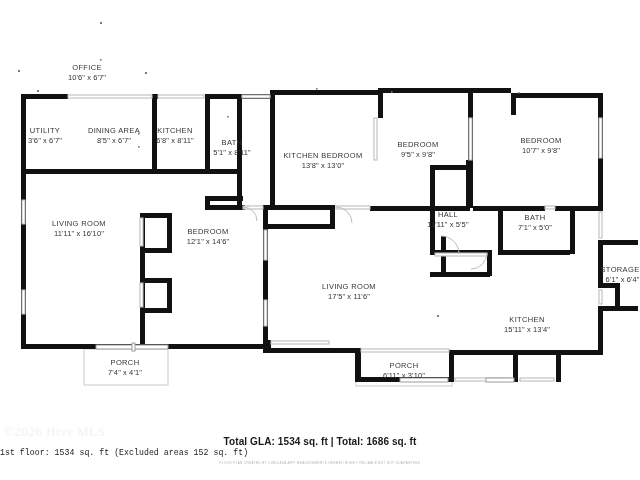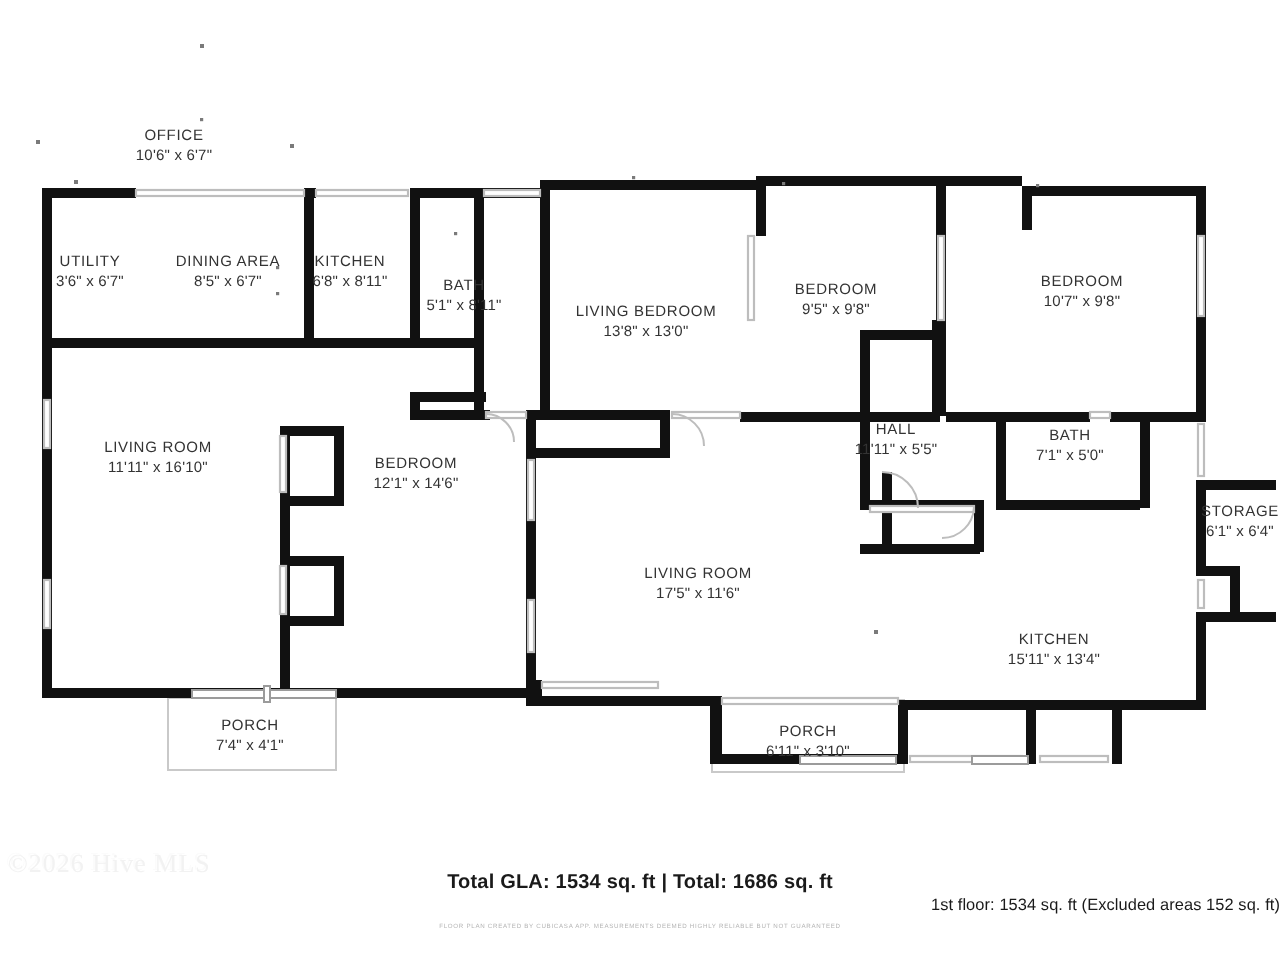--- a/index.html
+++ b/index.html
@@ -37,23 +37,24 @@
     margin-top:1px;
   }
   .f-line1{
     position:absolute;left:0;right:0;top:436px;
     text-align:center;
     font-size:10px;font-weight:bold;color:#1a1a1a;
     letter-spacing:0.1px;
   }
   .f-line2{
     position:absolute;left:0;right:0;top:448px;
-    text-align:right;
+    text-align:left;
     font-size:8.2px;color:#1a1a1a;
     letter-spacing:0.05px;
+    font-family:Liberation Mono, monospace;
   }
   .f-disclaimer{
     position:absolute;left:0;right:0;top:461px;
     text-align:center;
     font-size:3.1px;color:#b4b4b4;
     letter-spacing:0.35px;
   }
   .watermark{
     position:absolute;
     left:4px;top:424px;
@@ -251,40 +252,40 @@
     </div>
     <div class="room-label" style="left: 175px; top: 136px;">
       <span class="nm">KITCHEN</span>
       <span class="dim">6'8" x 8'11"</span>
     </div>
     <div class="room-label" style="left: 232px; top: 148px;">
       <span class="nm">BATH</span>
       <span class="dim">5'1" x 8'11"</span>
     </div>
     <div class="room-label" style="left: 323px; top: 161px;">
-      <span class="nm">LIVING BEDROOM</span>
+      <span class="nm">KITCHEN BEDROOM</span>
       <span class="dim">13'8" x 13'0"</span>
     </div>
     <div class="room-label" style="left: 418px; top: 150px;">
       <span class="nm">BEDROOM</span>
       <span class="dim">9'5" x 9'8"</span>
     </div>
     <div class="room-label" style="left: 541px; top: 146px;">
       <span class="nm">BEDROOM</span>
       <span class="dim">10'7" x 9'8"</span>
     </div>
     <div class="room-label" style="left: 448px; top: 220px;">
       <span class="nm">HALL</span>
       <span class="dim">11'11" x 5'5"</span>
     </div>
     <div class="room-label" style="left: 535px; top: 223px;">
       <span class="nm">BATH</span>
       <span class="dim">7'1" x 5'0"</span>
     </div>
-    <div class="room-label" style="left: 620px; top: 261px;">
+    <div class="room-label" style="left: 620px; top: 275px; text-align: right;">
       <span class="nm">STORAGE</span>
       <span class="dim">6'1" x 6'4"</span>
     </div>
     <div class="room-label" style="left: 79px; top: 229px;">
       <span class="nm">LIVING ROOM</span>
       <span class="dim">11'11" x 16'10"</span>
     </div>
     <div class="room-label" style="left: 208px; top: 237px;">
       <span class="nm">BEDROOM</span>
       <span class="dim">12'1" x 14'6"</span>

